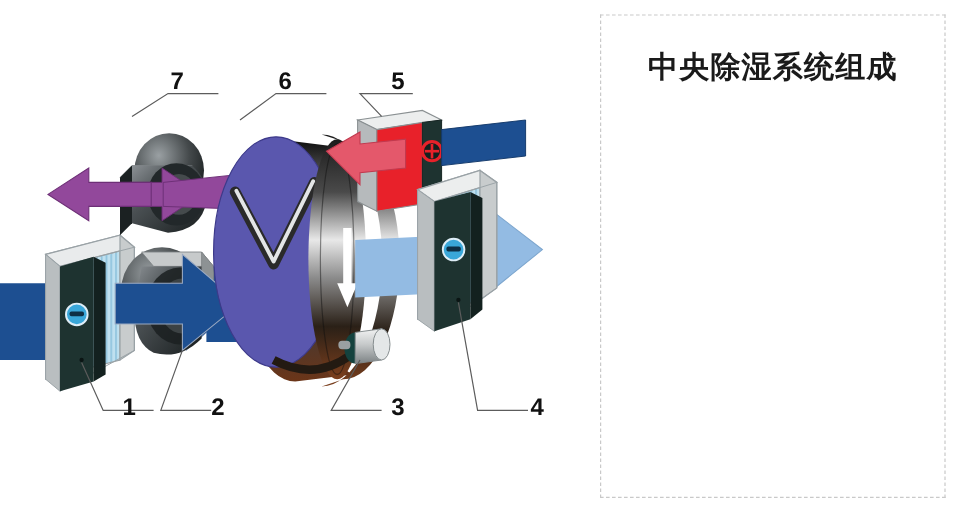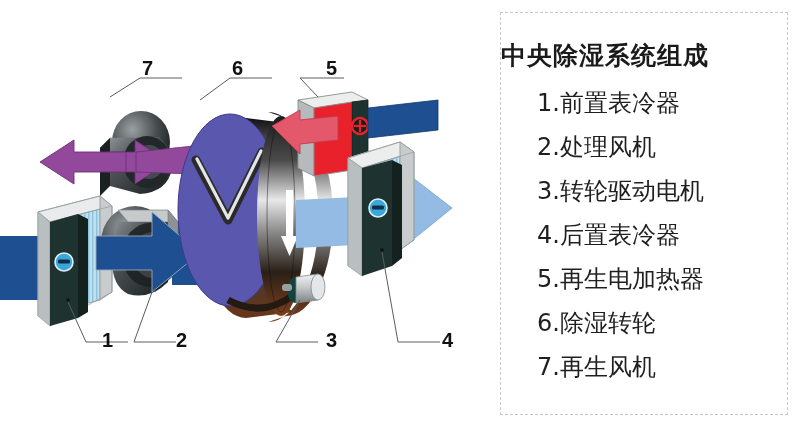--- a/index.html
+++ b/index.html
@@ -25,20 +25,21 @@
   #legend{
     position:absolute;
     left:500px;top:12px;
     width:288px;height:403px;
     border:1px dashed #c9c9c9;
     box-sizing:border-box;
     background:#fff;
   }
   #legend-title{
     position:absolute;left:0;top:26px;width:100%;
+    text-align:center;
     font-size:25px;
     font-weight:bold;
     color:#1a1a1a;
     letter-spacing:1px;
     font-family:"DejaVu Sans","Liberation Sans",sans-serif;
   }
   #legend-list{
     position:absolute;left:36px;top:68px;right:8px;
     margin:0;padding:0;list-style:none;
   }
@@ -234,24 +235,15 @@
     <div class="num-label" style="left:326px;top:58px;">5</div>
 
     <div class="num-label" style="left:102px;top:330px;">1</div>
     <div class="num-label" style="left:176px;top:330px;">2</div>
     <div class="num-label" style="left:326px;top:330px;">3</div>
     <div class="num-label" style="left:442px;top:330px;">4</div>
   </div>
 
   <div id="legend">
     <div id="legend-title">中央除湿系统组成</div>
-    <ul id="legend-list">
-      <li>1.前置表冷器</li>
-      <li>2.处理风机</li>
-      <li>3.转轮驱动电机</li>
-      <li>4.后置表冷器</li>
-      <li>5.再生电加热器</li>
-      <li>6.除湿转轮</li>
-      <li>7.再生风机</li>
-    </ul>
   </div>
 
 </div>
 
 </body></html>

